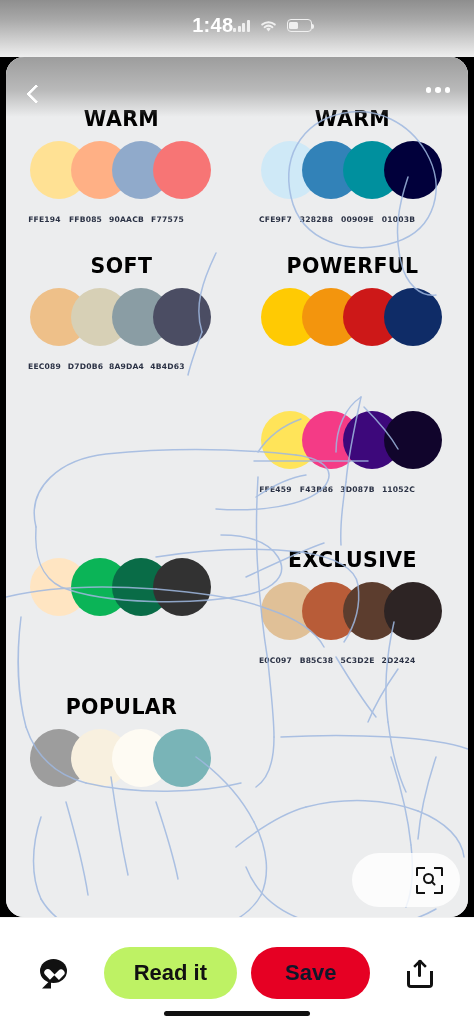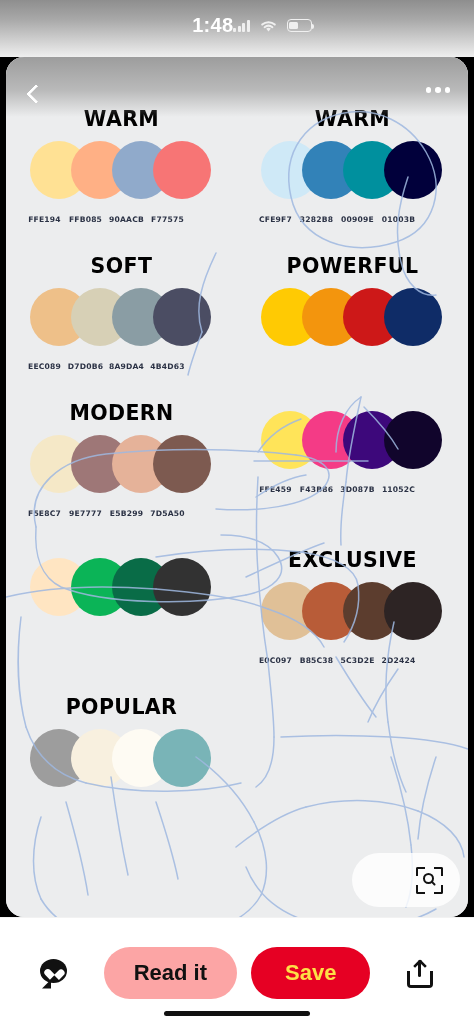--- a/index.html
+++ b/index.html
@@ -96,22 +96,22 @@
     background:#fff; display:flex; align-items:center; z-index:50;
     padding:0 24px; border-top:1px solid #f2f2f2;
   }
   .bb-left{ width:60px; display:flex; justify-content:center; }
   .bb-right{ width:60px; display:flex; justify-content:center; }
   .bb-center{ flex:1; display:flex; justify-content:center; align-items:center; gap:14px; }
   .pill{
     border:none; border-radius:26px; font-size:22px; font-weight:700;
     padding:13px 30px; cursor:pointer; font-family:"Liberation Sans", sans-serif;
   }
-  .pill.read{ background:#fca5a5; color:#111; }
-  .pill.save{ background:#e60023; color:#fde047; padding:13px 34px; }
+  .pill.read{ background:#bef264; color:#111; }
+  .pill.save{ background:#e60023; color:#0f172a; padding:13px 34px; }
 
   .bubble-icon{ position:relative; width:30px; height:30px; cursor:pointer; }
   .bubble-icon .b{
     position:absolute; left:1px; top:1px; width:27px; height:24px;
     background:#111; border-radius:50% 50% 50% 50%;
   }
   .bubble-icon .tail{
     position:absolute; left:3px; bottom:-1px; width:9px; height:9px; background:#111;
     clip-path:polygon(0 100%, 100% 0, 100% 100%);
   }
@@ -223,35 +223,20 @@
             <div class="pal-title">POWERFUL</div>
             <div class="swatches">
               <div class="sw i0" style="background: rgb(255, 202, 3); z-index: 1;"></div>
               <div class="sw i1" style="background: rgb(243, 149, 13); z-index: 2;"></div>
               <div class="sw i2" style="background: rgb(205, 24, 24); z-index: 3;"></div>
               <div class="sw i3" style="background: rgb(15, 44, 103); z-index: 4;"></div>
             </div>
           </div>
         </div>
         <div class="prow" style="top: 344px;">
-          <div class="pal left">
-            <div class="pal-title">MODERN</div>
-            <div class="swatches">
-              <div class="sw i0" style="background: rgb(245, 232, 199); z-index: 1;"></div>
-              <div class="sw i1" style="background: rgb(158, 119, 119); z-index: 2;"></div>
-              <div class="sw i2" style="background: rgb(229, 178, 153); z-index: 3;"></div>
-              <div class="sw i3" style="background: rgb(125, 90, 80); z-index: 4;"></div>
-            </div>
-            <div class="hexrow">
-              <div class="hex">F5E8C7</div>
-              <div class="hex">9E7777</div>
-              <div class="hex">E5B299</div>
-              <div class="hex">7D5A50</div>
-            </div>
-          </div>
           <div class="pal right">
             <div class="swatches">
               <div class="sw i0" style="background: rgb(255, 228, 89); z-index: 1;"></div>
               <div class="sw i1" style="background: rgb(244, 59, 134); z-index: 2;"></div>
               <div class="sw i2" style="background: rgb(61, 8, 123); z-index: 3;"></div>
               <div class="sw i3" style="background: rgb(17, 5, 44); z-index: 4;"></div>
             </div>
             <div class="hexrow">
               <div class="hex">FFE459</div>
               <div class="hex">F43B86</div>

